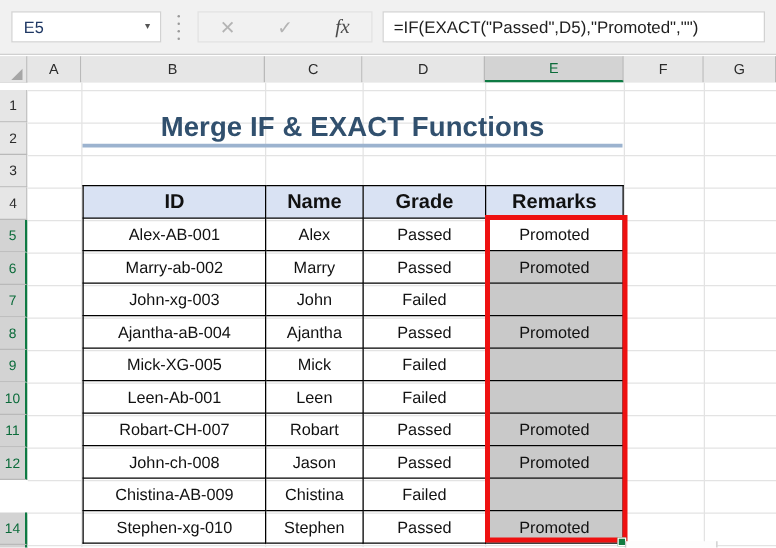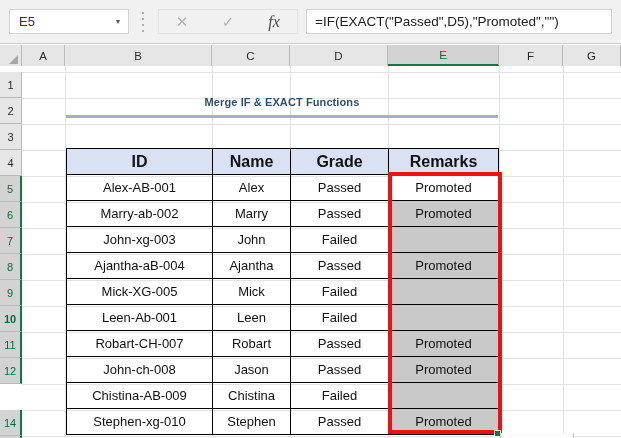--- a/index.html
+++ b/index.html
@@ -95,21 +95,21 @@
   .gline-v{position:absolute;top:0;width:1px;height:372px;background:#e3e3e3;}
   .gline-h{position:absolute;left:0;height:1px;width:599px;background:#e3e3e3;}
 
   
   .title-wrap{
     position:absolute;left:66px;top:88px;width:432px;height:32px;
   }
   .title-txt{
     position:absolute;left:0;top:0;width:432px;height:27px;
     display:flex;align-items:center;justify-content:center;
-    font-size:11px;font-weight:bold;color:#31506e;letter-spacing:.1px;
+    font-size:22px;font-weight:bold;color:#31506e;letter-spacing:.1px;
   }
   .title-rule{
     position:absolute;left:0;bottom:2px;width:432px;height:3px;background:#9cb3cf;
   }
 
   
   .tbl{
     position:absolute;left:66px;top:148px;
     border-collapse:collapse;table-layout:fixed;
   }
@@ -192,21 +192,21 @@
   <div class="rowhdrs" id="rowheads">
       <div class="rh" style="top: 6px; height: 26px;">1</div>
       <div class="rh" style="top: 32px; height: 26px;">2</div>
       <div class="rh" style="top: 58px; height: 26px;">3</div>
       <div class="rh" style="top: 84px; height: 26px;">4</div>
       <div class="rh sel" style="top: 110px; height: 26px;">5</div>
       <div class="rh sel" style="top: 136px; height: 26px;">6</div>
       <div class="rh sel" style="top: 162px; height: 26px;">7</div>
       <div class="rh sel" style="top: 188px; height: 26px;">8</div>
       <div class="rh sel" style="top: 214px; height: 26px;">9</div>
-      <div class="rh sel" style="top: 240px; height: 26px; font-weight: bold;">10</div>
+      <div class="rh sel" style="top: 240px; height: 26px;">10</div>
       <div class="rh sel" style="top: 266px; height: 26px;">11</div>
       <div class="rh sel" style="top: 292px; height: 26px;">12</div>
       <div class="rh sel" style="top: 318px; height: 26px; margin-top: 32px;">13</div>
       <div class="rh sel" style="top: 344px; height: 26px;">14</div>
     </div>
 
   <div class="grid">
     <div id="gridlines">
         <div class="gline-v" style="left: 43px;"></div>
         <div class="gline-v" style="left: 190px;"></div>

